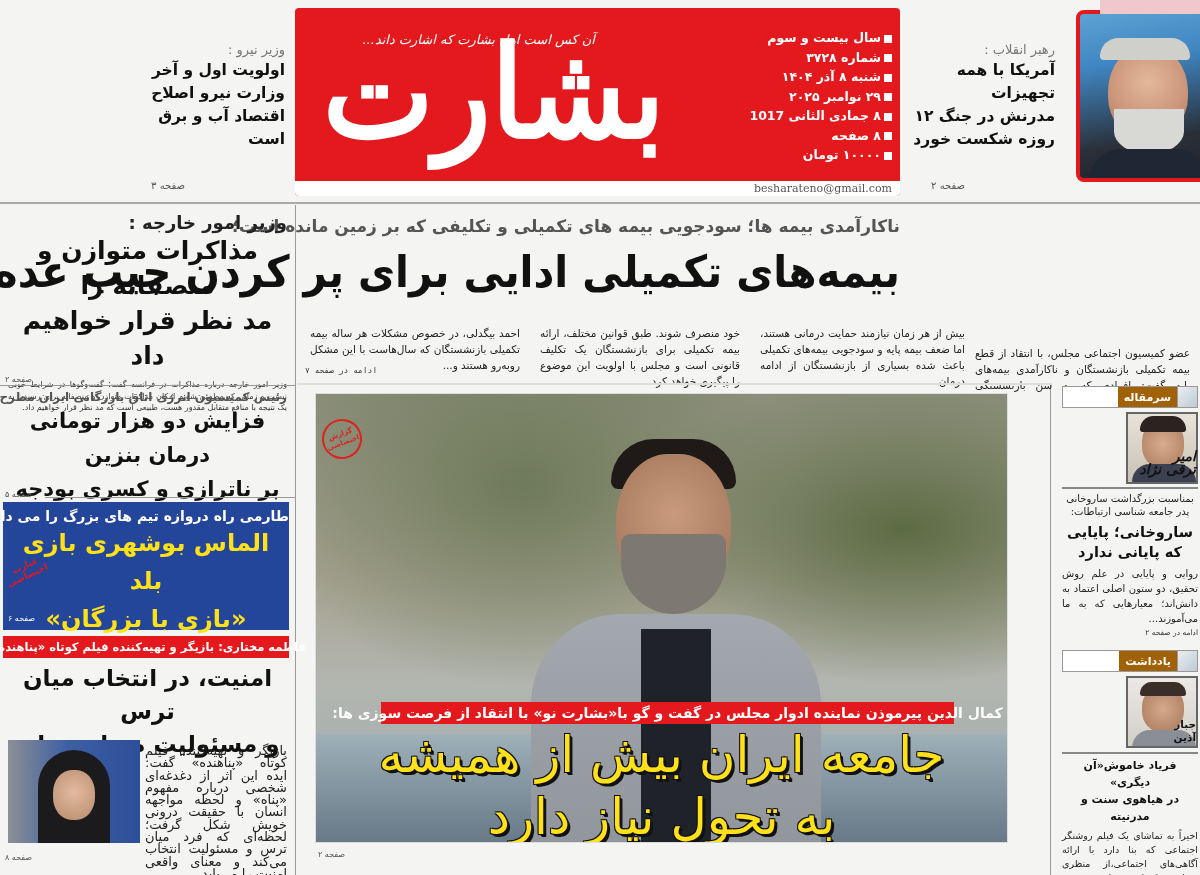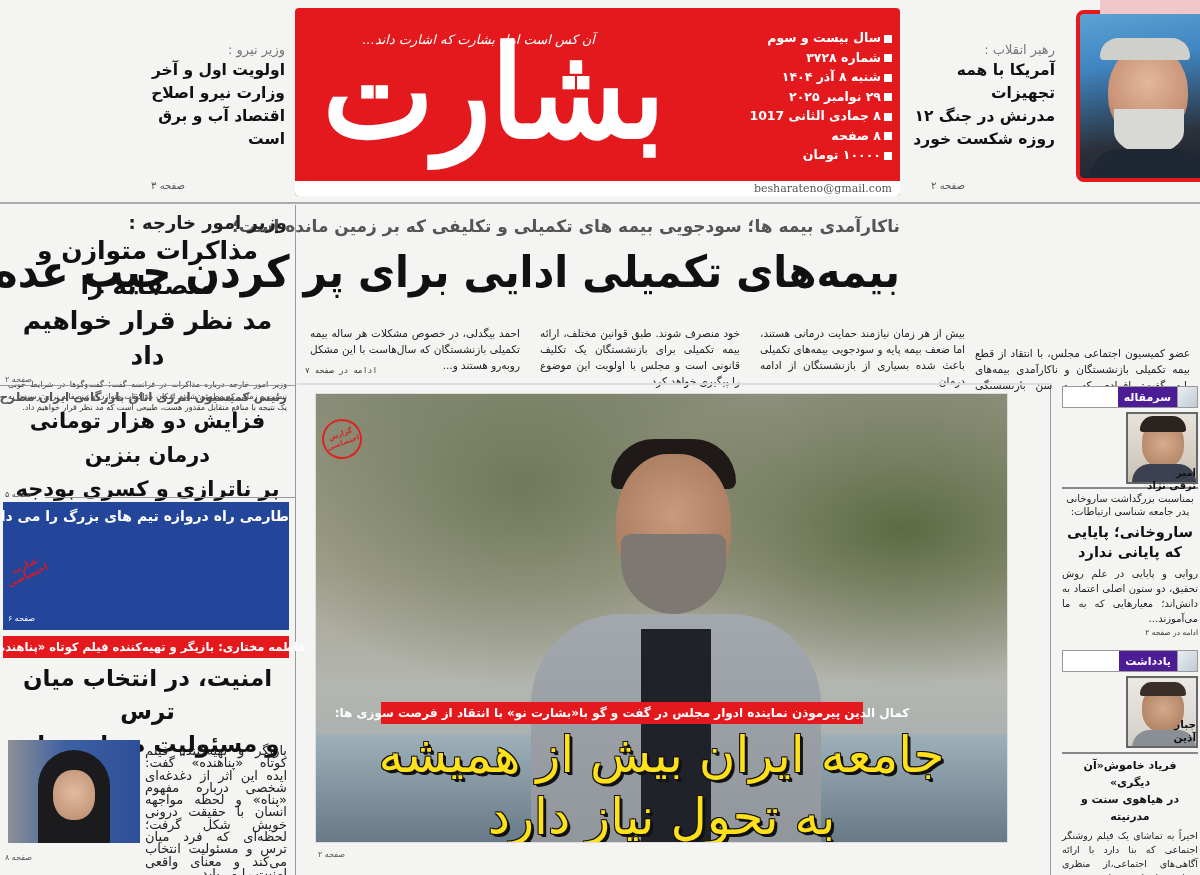--- a/index.html
+++ b/index.html
@@ -94,22 +94,22 @@
   }
   .man-hair { position: absolute; left: 295px; top: 45px; width: 125px; height: 50px; background: #1f1a17; border-radius: 60px 60px 10px 10px; }
   .man-beard { position: absolute; left: 305px; top: 140px; width: 105px; height: 80px; background: #7d7872; border-radius: 10px 10px 55px 55px; }
   .table-glass { position: absolute; left: 0; right: 0; top: 340px; height: 110px; background: linear-gradient(180deg, rgba(150,175,190,.6), rgba(90,110,125,.8)); }
   .stamp {
     position: absolute; left: 6px; top: 25px; width: 40px; height: 40px;
     border: 2px solid #d22; border-radius: 50%; transform: rotate(-20deg);
     color: #d22; font-size: 7px; font-weight: bold; display: flex; align-items: center; justify-content: center; text-align: center; line-height: 9px;
   }
   .photo-kicker {
-    position: absolute; left: 65px; top: 308px; width: 482px; height: 22px;
-    background: #e3191e; color: #fff; font-size: 12px; font-weight: bold;
+    position: absolute; left: 65px; top: 308px; width: 573px; height: 22px;
+    background: #e3191e; color: #fff; font-size: 14px; font-weight: bold;
     display: flex; align-items: center; justify-content: center; white-space: nowrap;
   }
   .photo-head {
     position: absolute; left: 0; right: 0; top: 330px; color: #ffe11a;
     font-size: 50px; font-weight: normal; line-height: 62px; text-align: center;
     text-shadow: 3px 3px 0 #111, -1px -1px 0 #111, 1px -1px 0 #111, -1px 1px 0 #111, 2px 2px 0 #111;
   }
 
   
   .lcol { left: 0; width: 295px; }
@@ -120,21 +120,21 @@
   .woman-photo {
     left: 8px; top: 740px; width: 132px; height: 103px; overflow: hidden;
     background: linear-gradient(90deg, #8c8f95 0%, #3d5fa3 45%, #2d4f98 100%);
   }
 
   
   .side-label-box {
     height: 22px; border: 1px solid #999; background: #fff; display: flex; flex-direction: row; align-items: stretch;
   }
   .side-label-icon { width: 20px; background: linear-gradient(135deg,#e9eef3 0%, #bfcad4 100%); border-left: 1px solid #999; }
-  .side-label { background: #4c1d95; color: #fff; font-size: 11px; font-weight: bold; padding: 0 6px; display: flex; align-items: center; }
+  .side-label { background: #a16207; color: #fff; font-size: 11px; font-weight: bold; padding: 0 6px; display: flex; align-items: center; }
   .side-photo { border: 2px solid #666; overflow: hidden; position: relative; }
   .vline { background: #999; width: 1px; }
 </style>
 </head>
 <body>
 
 <div class="abs photo-frame ph-minister" style="left:8px;top:10px;width:132px;height:172px;">
   <div class="ph-face" style="left:28px;top:30px;width:80px;height:95px;"></div>
   <div class="ph-beard" style="left:34px;top:95px;width:70px;height:45px;"></div>
   <div class="abs" style="left:20px;top:24px;width:90px;height:22px;background:#cfcfcb;border-radius:40px 40px 8px 8px;"></div>
@@ -224,20 +224,24 @@
   <div class="head-bold" style="font-size:21px;line-height:34px;letter-spacing:-1px;">
     <div class="center">فزایش دو هزار تومانی درمان بنزین</div>
     <div class="center">بر ناترازی و کسری بودجه تاثیر ندارد</div>
   </div>
 </div>
 <div class="abs page-ref" style="left:5px;top:490px;font-size:8px;">صفحه ۵</div>
 <div class="abs" style="left:45px;top:497px;width:250px;height:1px;background:#999;"></div>
 
 <div class="abs blue-box rtl">
   <div style="font-size:14px;font-weight:bold;text-align:center;margin-top:6px;white-space:nowrap;">طارمی راه دروازه تیم های بزرگ را می داند؛</div>
+  <div style="color:#ffe11a;font-size:24px;font-weight:bold;line-height:38px;text-align:center;">
+    <div>الماس بوشهری بازی بلد</div>
+    <div>«بازی با بزرگان»</div>
+  </div>
   <div class="abs" style="left:4px;top:58px;color:#e3191e;font-size:9px;font-weight:bold;transform:rotate(-25deg);width:40px;text-align:center;line-height:10px;">عبارت اختصاصی</div>
   <div class="abs" style="left:5px;top:112px;font-size:8px;color:#fff;">صفحه ۶</div>
 </div>
 
 <div class="abs red-strip rtl">فاطمه مختاری: بازیگر و تهیه‌کننده فیلم کوتاه «پناهنده»:</div>
 <div class="abs lcol rtl head-bold" style="top:662px;font-size:23px;line-height:33px;text-align:center;letter-spacing:-1px;">
   <div>امنیت، در انتخاب میان ترس</div>
   <div>و مسئولیت معنا می‌یابد</div>
 </div>
 <div class="abs woman-photo">
@@ -250,21 +254,21 @@
 <div class="abs" style="left:1062px;top:386px;width:136px;">
   <div class="side-label-box">
     <div class="side-label-icon"></div>
     <div class="side-label">سرمقاله</div>
   </div>
   <div class="side-photo" style="width:72px;height:72px;margin-top:4px;background:linear-gradient(180deg,#e8e3da,#c8c1b4);">
     <div class="abs" style="left:14px;top:6px;width:42px;height:48px;background:radial-gradient(circle,#d9ac8d,#a97a5d);border-radius:45%;"></div>
     <div class="abs" style="left:12px;top:2px;width:46px;height:16px;background:#2b2320;border-radius:20px 20px 4px 4px;"></div>
     <div class="abs" style="left:4px;top:50px;width:64px;height:22px;background:#3b4150;border-radius:18px 18px 0 0;"></div>
   </div>
-  <div class="abs rtl head-bold" style="right:2px;top:80px;font-size:10px;line-height:13px;">
+  <div class="abs rtl head-bold" style="right:2px;top:64px;font-size:14px;line-height:13px;font-style:italic;">
     <div>امیر</div>
     <div>ترقی نژاد</div>
   </div>
   <div style="height:2px;background:#888;margin-top:3px;"></div>
   <div class="rtl center" style="font-size:10px;line-height:13px;color:#222;margin-top:3px;">بمناسبت بزرگداشت ساروخانی پدر جامعه شناسی ارتباطات:</div>
   <div class="rtl center head-bold" style="font-size:14.5px;line-height:20px;margin-top:4px;">
     <div>ساروخانی؛ پایایی</div>
     <div>که پایانی ندارد</div>
   </div>
   <div class="rtl" style="font-size:10px;line-height:15px;color:#222;margin-top:4px;text-align:justify;">روایی و پایایی در علم روش تحقیق، دو ستون اصلی اعتماد به دانش‌اند؛ معیارهایی که به ما می‌آموزند...</div>

